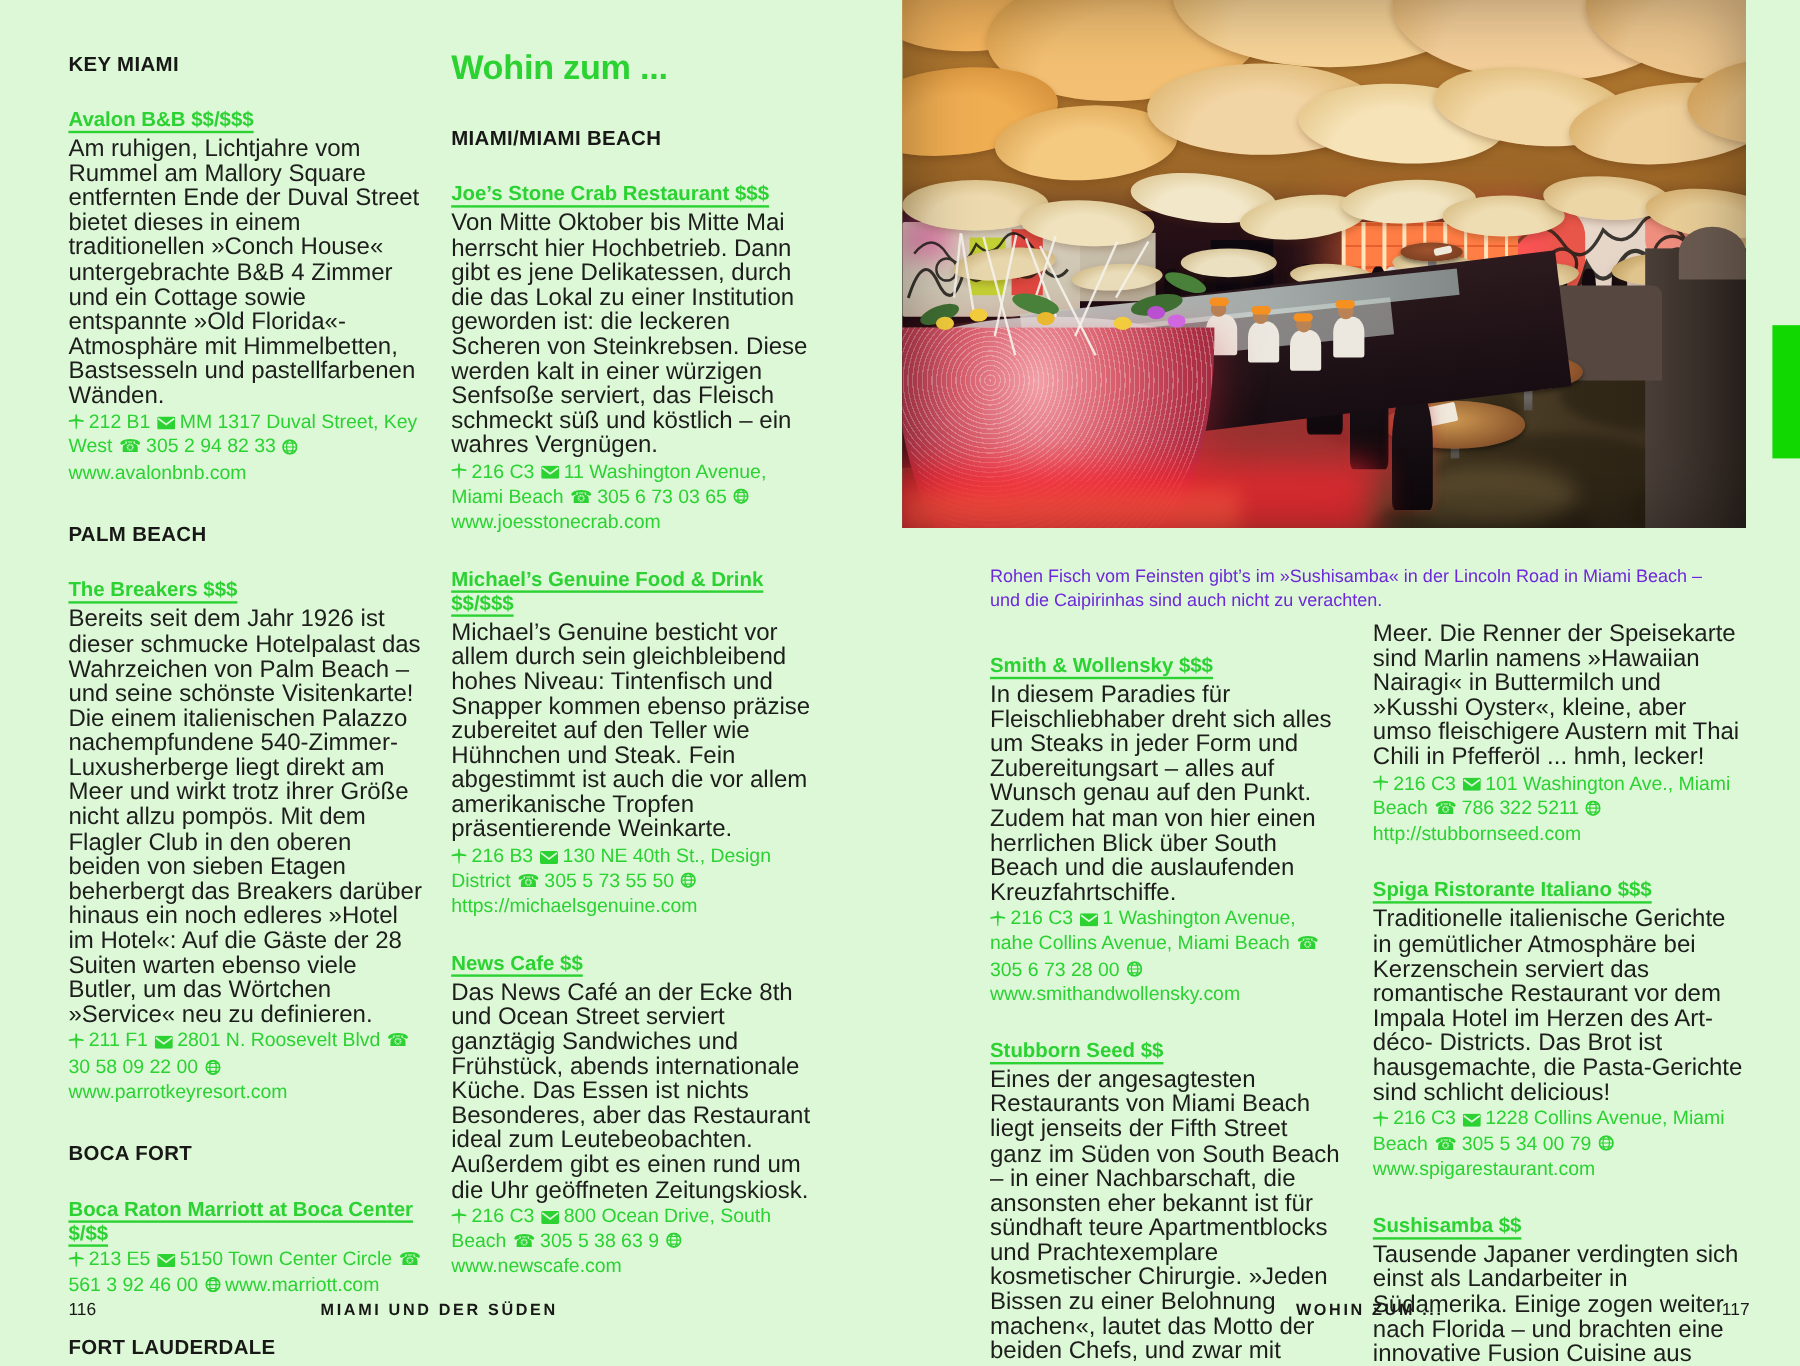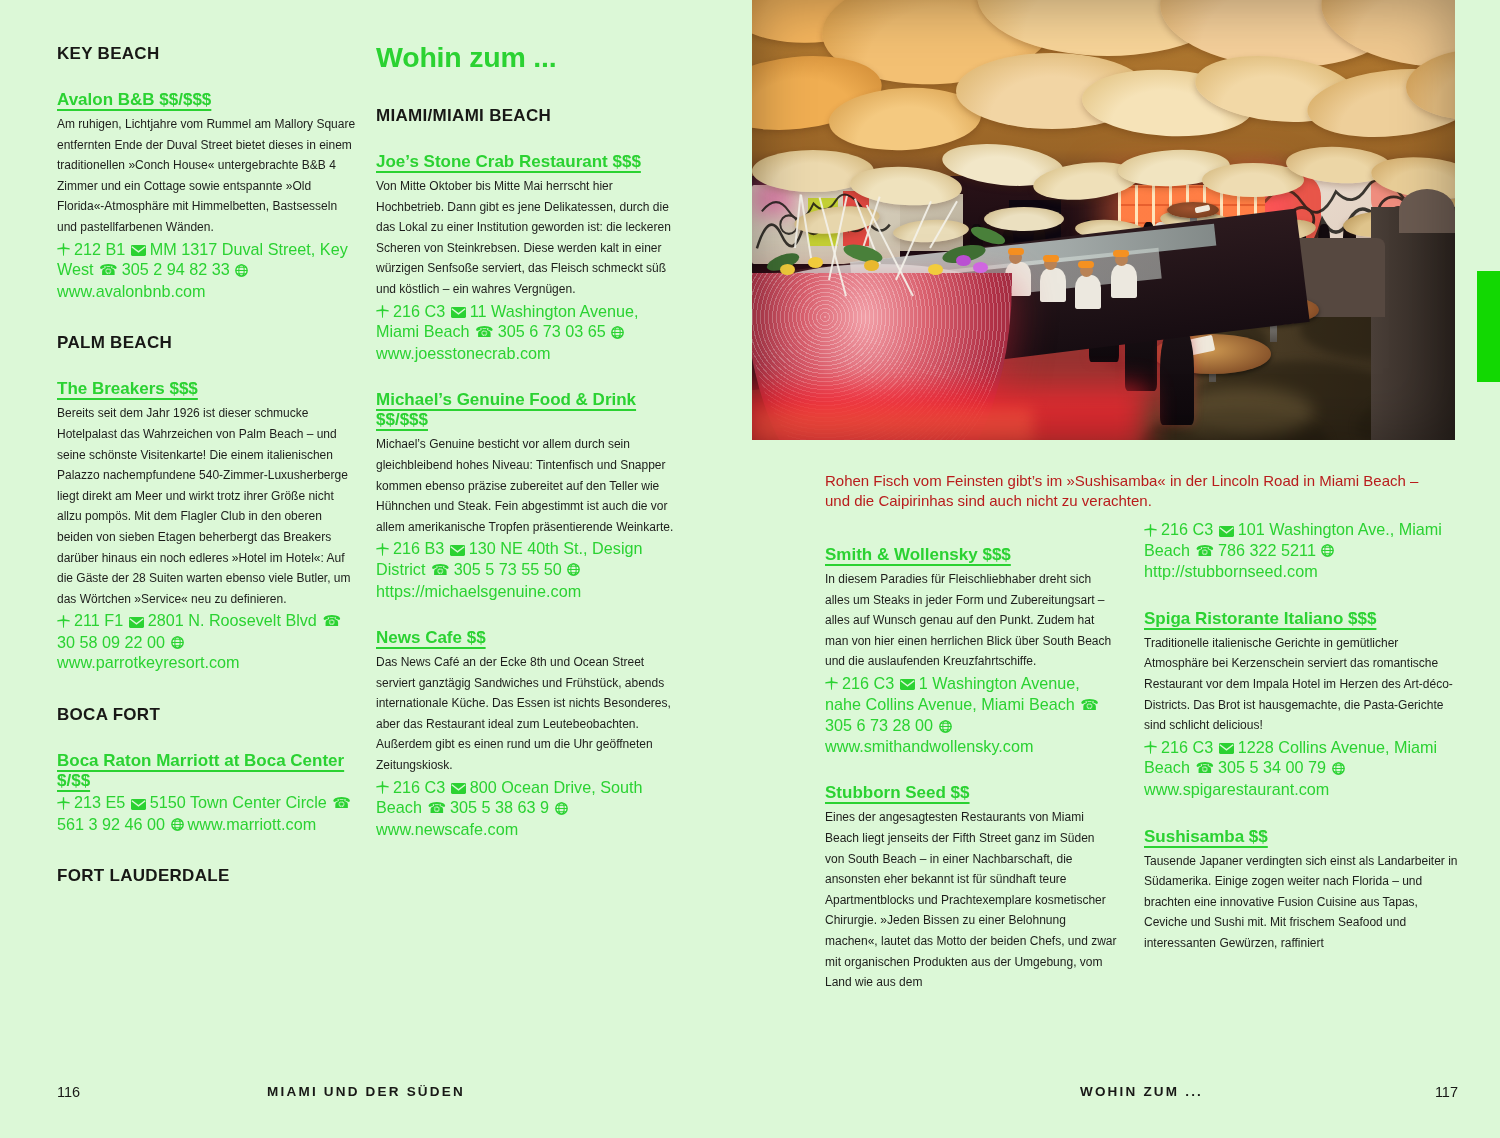--- a/index.html
+++ b/index.html
@@ -16,21 +16,21 @@
   #col4{left:1144px;top:518px;width:314px;}
 
   .region{font-size:17px;font-weight:bold;color:#181816;letter-spacing:.3px;margin:0 0 26px;}
   .block + .region{margin-top:32px;}
   .entry{margin:0 0 27px;}
   .entry:last-child{margin-bottom:0;}
   .entry-name{
     font-size:17px;font-weight:bold;color:var(--g);
     text-decoration:underline;text-decoration-thickness:1.5px;text-underline-offset:3.5px;
   }
-  .body{margin:4px 0 0;font-size:12px;line-height:20.6px;color:var(--ink);}
+  .body{margin:4px 0 0;font-size:20px;line-height:20.6px;color:var(--ink);}
   .entry.cont .body{margin-top:0;}
   .contact{margin:1px 0 0;font-size:16.2px;line-height:20.6px;color:var(--g);}
   .contact .seg{white-space:normal;}
   .icn{display:inline-block;vertical-align:-1.5px;margin:0 4px 0 1px;}
   .icn.first{margin-left:0;}
   .phone-glyph{font-size:15px;vertical-align:0;margin:0 4px 0 1px;display:inline-block;}
 
   .big-title{font-size:28.5px;line-height:34px;font-weight:bold;color:var(--g);margin:0 0 25px;letter-spacing:-.2px;}
   .price-note{font-size:16.4px;line-height:21px;margin:0;}
   .price-table{margin:4px 0 0;font-size:16.4px;line-height:21px;}
@@ -40,21 +40,21 @@
 
   
   #photo{position:absolute;left:752px;top:0;width:703px;height:440px;overflow:hidden;
     background:linear-gradient(180deg,#b87f33 0%,#9a6527 34%,#35161e 52%,#17090f 66%,#241510 84%,#1a0d0a 100%);}
   #photo *{position:absolute;}
   .disc{border-radius:50%;}
   .squig{opacity:.85;}
   .sil{background:#120a0e;border-radius:40% 40% 20% 20%;}
   .vignette{left:0;top:0;width:100%;height:100%;box-shadow:inset 0 0 60px rgba(0,0,0,.35);}
 
-  #caption{position:absolute;left:825px;top:456px;width:612px;font-size:15px;line-height:19.5px;color:#b91c1c;}
+  #caption{position:absolute;left:825px;top:456px;width:612px;font-size:15px;line-height:19.5px;color:#6d28d9;}
 
   #tab{position:absolute;left:1477px;top:271px;width:23px;height:111px;background:#12d802;}
 
   .footer-item{position:absolute;top:1084px;font-size:13.5px;color:#181816;}
   #pg-left{left:57px;font-size:14.5px;}
   #foot-left{left:57px;width:618px;text-align:center;letter-spacing:2.2px;font-weight:bold;}
   #foot-right{left:825px;width:633px;text-align:center;letter-spacing:2.2px;font-weight:bold;}
   #pg-right{left:1380px;width:78px;text-align:right;font-size:14.5px;}
 </style>
 </head>
@@ -211,21 +211,21 @@
     <div style="left: -4%; top: 88%; width: 60%; height: 16%; background: rgb(255, 39, 51); filter: blur(14px); opacity: 0.8;"></div>
     <div style="left: 0%; top: 93%; width: 40%; height: 8%; background: rgb(255, 85, 64); filter: blur(8px); opacity: 0.7;"></div>
     <div class="vignette"></div>
   </div>
 
 <div id="tab"></div>
 
 <p id="caption">Rohen Fisch vom Feinsten gibt’s im »Sushisamba« in der Lincoln Road in Miami Beach – und die Caipirinhas sind auch nicht zu verachten.</p>
 
 <div class="col" id="col1">
-    <h3 class="block region">KEY BEACH</h3>
+    <h3 class="block region">KEY MIAMI</h3>
     <div class="block entry"><span class="entry-name">Avalon B&amp;B $$/$$$</span><p class="body">Am ruhigen, Lichtjahre vom Rummel am Mallory Square entfernten Ende der Duval Street bietet dieses in einem traditionellen »Conch House« untergebrachte B&amp;B 4 Zimmer und ein Cottage sowie entspannte »Old Florida«-Atmosphäre mit Himmelbetten, Bastsesseln und pastellfarbenen Wänden.</p><p class="contact"><span class="seg"><span><svg class="icn first" width="13" height="13" viewBox="0 0 16 16">
               <path fill="currentColor" d="M7.2 0.4 L8.8 0.4 L9 5.1 L15.6 6.5 L15.6 8.1 L9 7.5 L8.5 15.6 L7.5 15.6 L7 7.5 L0.4 8.1 L0.4 6.5 L7 5.1 Z"></path>
             </svg></span>212 B1 </span><span class="seg"><span><svg class="icn" width="15" height="11" viewBox="0 0 18 13">
               <rect width="18" height="13" rx="1.6" fill="currentColor"></rect>
               <path d="M1 2 L9 8 L17 2" stroke="#dcf8d7" stroke-width="1.7" fill="none"></path>
             </svg></span>MM 1317 Duval Street, Key West </span><span class="seg"><span class="phone-glyph">☎</span>305 2 94 82 33 </span><span class="seg"><span><svg class="icn" width="13" height="13" viewBox="0 0 14 14">
               <circle cx="7" cy="7" r="6.1" fill="none" stroke="currentColor" stroke-width="1.5"></circle>
               <ellipse cx="7" cy="7" rx="2.9" ry="6.1" fill="none" stroke="currentColor" stroke-width="1.1"></ellipse>
               <path d="M0.9 7 H13.1 M1.8 3.5 H12.2 M1.8 10.5 H12.2" stroke="currentColor" stroke-width="1.1" fill="none"></path>
             </svg></span>www.avalonbnb.com</span></p></div>
@@ -297,20 +297,21 @@
               <path d="M1 2 L9 8 L17 2" stroke="#dcf8d7" stroke-width="1.7" fill="none"></path>
             </svg></span>1 Washington Avenue, nahe Collins Avenue, Miami Beach </span><span class="seg"><span class="phone-glyph">☎</span>305 6 73 28 00 </span><span class="seg"><span><svg class="icn" width="13" height="13" viewBox="0 0 14 14">
               <circle cx="7" cy="7" r="6.1" fill="none" stroke="currentColor" stroke-width="1.5"></circle>
               <ellipse cx="7" cy="7" rx="2.9" ry="6.1" fill="none" stroke="currentColor" stroke-width="1.1"></ellipse>
               <path d="M0.9 7 H13.1 M1.8 3.5 H12.2 M1.8 10.5 H12.2" stroke="currentColor" stroke-width="1.1" fill="none"></path>
             </svg></span>www.smithandwollensky.com</span></p></div>
     <div class="block entry"><span class="entry-name">Stubborn Seed $$</span><p class="body">Eines der angesagtesten Restaurants von Miami Beach liegt jenseits der Fifth Street ganz im Süden von South Beach – in einer Nachbarschaft, die ansonsten eher bekannt ist für sündhaft teure Apartmentblocks und Prachtexemplare kosmetischer Chirurgie. »Jeden Bissen zu einer Belohnung machen«, lautet das Motto der beiden Chefs, und zwar mit organischen Produkten aus der Umgebung, vom Land wie aus dem</p></div>
   </div>
 <div class="col" id="col4">
     <div class="block entry cont">
+      <p class="body">Meer. Die Renner der Speisekarte sind Marlin namens »Hawaiian Nairagi« in Buttermilch und »Kusshi Oyster«, kleine, aber umso fleischigere Austern mit Thai Chili in Pfefferöl ... hmh, lecker!</p>
       <p class="contact"><span class="seg"><span><svg class="icn first" width="13" height="13" viewBox="0 0 16 16">
               <path fill="currentColor" d="M7.2 0.4 L8.8 0.4 L9 5.1 L15.6 6.5 L15.6 8.1 L9 7.5 L8.5 15.6 L7.5 15.6 L7 7.5 L0.4 8.1 L0.4 6.5 L7 5.1 Z"></path>
             </svg></span>216 C3 </span><span class="seg"><span><svg class="icn" width="15" height="11" viewBox="0 0 18 13">
               <rect width="18" height="13" rx="1.6" fill="currentColor"></rect>
               <path d="M1 2 L9 8 L17 2" stroke="#dcf8d7" stroke-width="1.7" fill="none"></path>
             </svg></span>101 Washington Ave., Miami Beach </span><span class="seg"><span class="phone-glyph">☎</span>786 322 5211 </span><span class="seg"><span><svg class="icn" width="13" height="13" viewBox="0 0 14 14">
               <circle cx="7" cy="7" r="6.1" fill="none" stroke="currentColor" stroke-width="1.5"></circle>
               <ellipse cx="7" cy="7" rx="2.9" ry="6.1" fill="none" stroke="currentColor" stroke-width="1.1"></ellipse>
               <path d="M0.9 7 H13.1 M1.8 3.5 H12.2 M1.8 10.5 H12.2" stroke="currentColor" stroke-width="1.1" fill="none"></path>
             </svg></span>http://stubbornseed.com</span></p>

